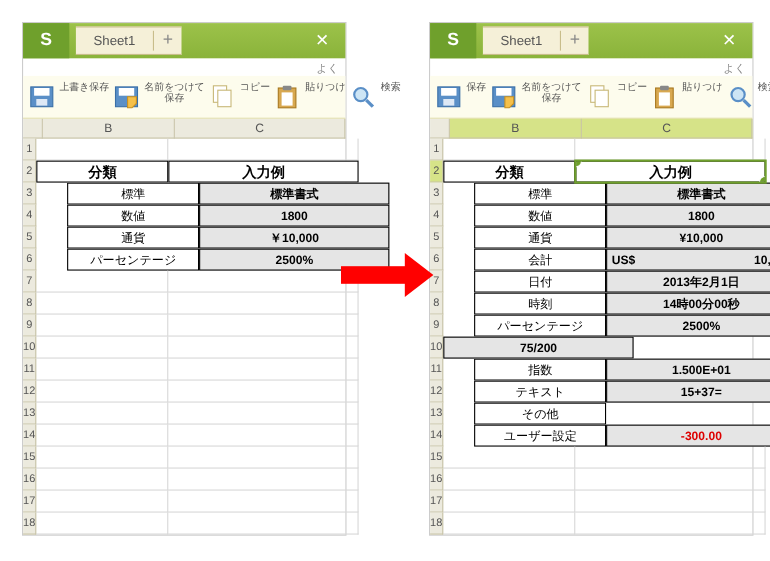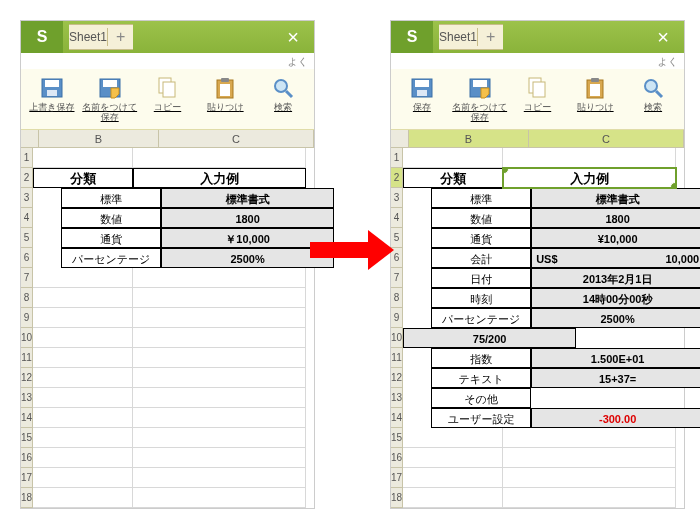--- a/index.html
+++ b/index.html
@@ -3,40 +3,40 @@
 <meta charset="utf-8">
 <style>
   * { box-sizing: border-box; margin: 0; padding: 0; }
   body { font-family: "Meiryo", "Hiragino Sans", sans-serif; font-size: 11px; background: #fff; width: 700px; height: 510px; position: relative; }
   .pane { position: absolute; top: 20px; width: 295px; border: 1px solid #ccc; background: #fff; }
   .pane.left { left: 20px; }
   .pane.right { left: 390px; }
   .titlebar { display: flex; align-items: stretch; height: 32px; background: linear-gradient(#9cc24a,#8ab33a); }
   .app-icon { width: 42px; display:flex; align-items:center; justify-content:center; color:#fff; font-weight:bold; font-size:16px; background:#6fa02c; }
   .tab { display:flex; align-items:center; background:#f5f0d8; border-top:1px solid #c8bd8a; border-bottom:1px solid #c8bd8a; margin:3px 0 0 6px; height:26px; }
-  .tab-label { padding:0 0; font-size:12px; color:#555; }
+  .tab-label { padding:0 16px; font-size:12px; color:#555; }
   .tab-add { width:26px; text-align:center; font-size:16px; color:#888; border-left:1px solid #c8bd8a; cursor:pointer; }
   .win-close { margin-left:auto; width:42px; display:flex; align-items:center; justify-content:center; color:#fff; font-size:20px; }
   .ribbon-hint { text-align:right; font-size:10px; color:#888; padding:2px 6px 0 0; }
   .toolbar { display:flex; border-bottom:1px solid #e0dca8; background:#fdfced; padding:4px 2px 4px 2px; }
-  .tbtn { flex:1; display:flex; flex-direction:column; align-items:center; gap:2px; padding:2px 1px; cursor:pointer;text-decoration:underline; }
+  .tbtn { flex:1; display:flex; flex-direction:row; gap:2px; padding:2px 1px; cursor:pointer; }
   .tbtn .ticon { width:28px; height:26px; display:flex; align-items:center; justify-content:center; }
   .tbtn .tlabel { font-size:9px; color:#555; text-align:center; line-height:1.1; white-space:pre; }
   .corner { width:18px; height:18px; background:#eceade; border-right:1px solid #c8c4a8; border-bottom:1px solid #c8c4a8; }
   .colhdrs { display:flex; }
   .colhdr { height:18px; background:#eceade; border-right:1px solid #c8c4a8; border-bottom:1px solid #c8c4a8; text-align:center; font-size:11px; color:#555; line-height:18px; }
   .colhdr.cb { width:120px; }
   .colhdr.cc { width:155px; }
   .body { display:flex; }
   .rowhdrs { width:18px; }
   .rowhdr { height:20px; background:#eceade; border-right:1px solid #c8c4a8; border-bottom:1px solid #c8c4a8; text-align:center; font-size:10px; color:#555; line-height:20px; }
   .cells { }
   .row { display:flex; }
   .cell { height:20px; border-right:1px solid #d8d8d8; border-bottom:1px solid #d8d8d8; line-height:20px; padding:0 4px; overflow:hidden; }
-  .cb { width:100px; }
+  .cb { width:120px; }
   .cc { width:173px; }
   .tbl-head { font-weight:bold; font-size:13px; text-align:center; background:#fff; border:1px solid #000 !important; }
   .tbl-cell { text-align:center; font-size:11px; border:1px solid #000 !important; background:#fff;margin-left:28px; }
   .tbl-val { text-align:center; font-weight:bold; font-size:11px; border:1px solid #000 !important; background:#e5e5e5; }
   .red { color:#d00; }
   .us-row { display:flex; justify-content:space-between; font-weight:bold; }
   .rowhdr.hl { background:#d6e388; }
   .colhdr.hl { background:#d6e388; }
   .sel-c2 { outline:2px solid #6fa02c; outline-offset:-1px; position:relative; }
   .sel-c2::before, .sel-c2::after { content:""; position:absolute; width:8px; height:8px; background:#6fa02c; border:1px solid #fff; border-radius:50%; }

